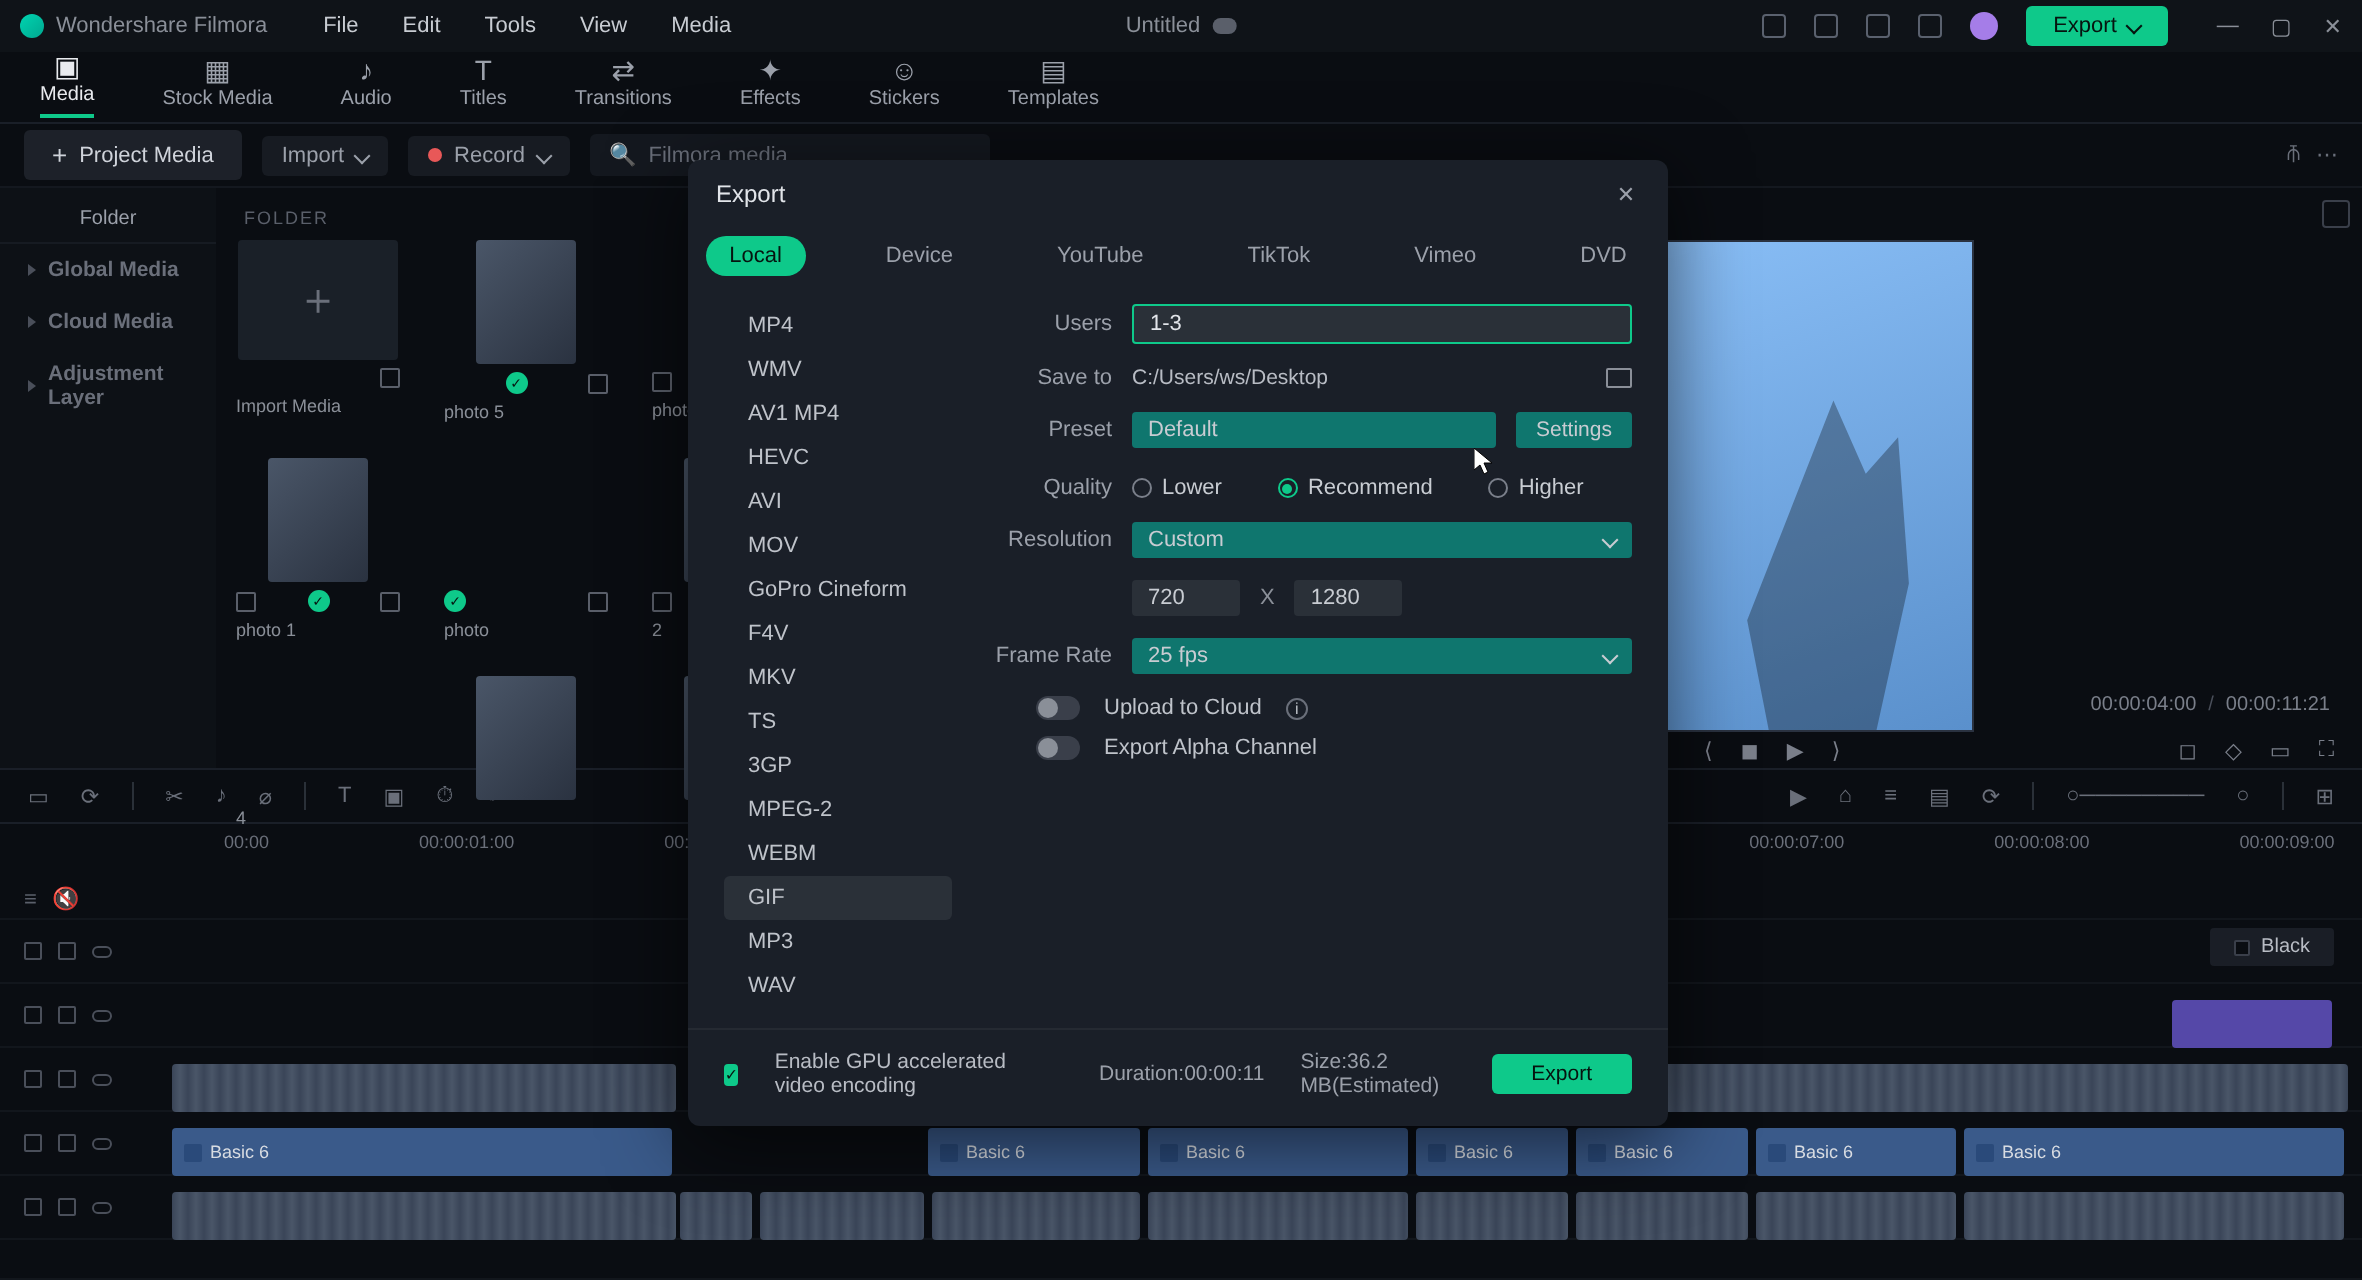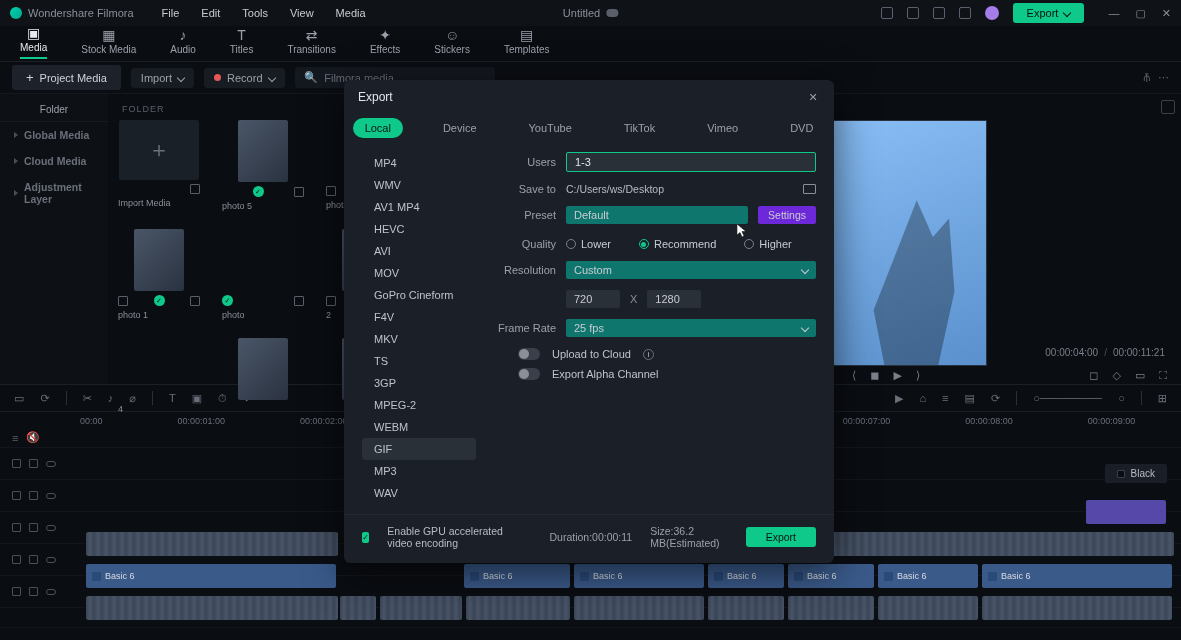--- a/index.html
+++ b/index.html
@@ -56,28 +56,28 @@
 .silhouette { position:absolute; bottom:0; left:20%; right:10%; top:25%; background:rgba(0,0,0,0.3); clip-path:polygon(30% 40%,50% 10%,65% 30%,80% 20%,85% 60%,70% 100%,20% 100%,10% 70%); }
 .cog-corner { position:absolute; top:6px; right:6px; color:#5a5f6a; width:14px; height:14px; border:1px solid #3a3f4a; border-radius:2px;}
 .player-time { position:absolute; right:16px; bottom:26px; font-size:10px; color:#7a7f8a; display:flex; gap:6px;}
 .player-ctrls { position:absolute; bottom:2px; left:0; right:0; display:flex; align-items:center; padding:0 14px; gap:14px; color:#7a7f8a;}
 .player-ctrls .f{flex:1;}
 
 .mid-strip { height: 28px; border-top: 1px solid #1a1f28; border-bottom: 1px solid #1a1f28; display: flex; align-items: center; padding: 0 14px; gap: 16px; color: #6a6f7a; }
 .mid-strip .f { flex:1; }
 
 .timeline { position: relative; padding-top: 4px; }
-.time-ruler { display: flex; font-size: 9px; color: #6a6f7a; padding-left: 80px; gap: 75px; margin-bottom: 2px;}
+.time-ruler { display: flex; font-size: 9px; color: #6a6f7a; padding-left: 112px; gap: 75px; margin-bottom: 14px;}
 .tracks { }
 .track { height: 32px; display: flex; align-items: center; border-bottom: 1px solid #12161c; }
 .track-head { width: 80px; display: flex; align-items: center; gap: 8px; padding-left: 12px; color: #5a5f6a; }
 .lock{width:9px;height:9px;border:1px solid #4a4f5a;border-radius:1px;}
 .eye{width:10px;height:6px;border:1px solid #4a4f5a;border-radius:4px;}
 .track-body { flex: 1; position: relative; height: 100%; }
-.clip { position:absolute; height:24px; top:20px; border-radius:2px; display:flex; align-items:center; padding:0 6px; font-size:9px; color:#d8dce2; overflow:hidden;}
+.clip { position:absolute; height:24px; top:8px; border-radius:2px; display:flex; align-items:center; padding:0 6px; font-size:9px; color:#d8dce2; overflow:hidden;}
 .clip.fx { background:#3a5a8a; }
 .clip.vid { background:linear-gradient(90deg,#3a4558,#4a5668,#3a4558); background-size:8px 100%;}
 .clip.trans { background:#5548a8; color:#e0dcf2;}
 .ci{width:9px;height:9px;background:#2a4a7a;border-radius:1px;margin-right:4px;display:inline-block;}
 .black-chip{position:absolute;right:14px;top:464px;background:#1a1e26;padding:4px 12px;border-radius:2px;display:flex;align-items:center;gap:6px;font-size:10px;}
 .bdot{width:8px;height:8px;border-radius:1px;background:#0a0d12;border:1px solid #3a3f4a;}
 
 
 .modal { position: absolute; left: 344px; top: 80px; width: 490px; background: #1a1f28; border-radius: 6px; box-shadow: 0 8px 40px rgba(0,0,0,0.6); }
 .modal-head { display: flex; align-items: center; padding: 10px 14px; }
@@ -93,21 +93,21 @@
 .settings-col { flex: 1; padding-left: 16px; }
 .oset-title { font-size: 11px; color: #cfd3da; margin-bottom: 12px; display:flex; align-items:center;}
 .g-badge { width: 18px; height: 18px; border-radius: 50%; background: #0ec98a; color: #fff; font-weight: bold; font-size: 11px; display: flex; align-items: center; justify-content: center; margin-left:auto;}
 .frow { display: flex; align-items: center; margin-bottom: 11px; font-size: 11px; }
 .flabel { width: 74px; text-align: right; padding-right: 10px; color: #9ba0aa; }
 .txt-in { flex: 1; background: #2a3038; border: 1px solid #0ec98a; color: #e2e5ea; padding: 3px 8px; font-size: 11px; border-radius: 2px; }
 .path-in { flex: 1; color: #b8bcc4; font-size:10.5px;}
 .fold-ico { width: 13px; height: 10px; border: 1px solid #8a8f98; border-radius: 1px; margin-left: 8px; }
 .sel-in { background: #0f766e; color: #c8ccd2; padding: 3px 8px; border-radius: 2px; display: flex; align-items: center; }
 .sel-in.fw { flex: 1; }
-.set-btn { background: #6d28d9; color: #c8ccd2; padding: 3px 10px; border-radius: 2px; margin-left: 10px; font-size:10.5px;}
+.set-btn { background: #0f766e; color: #c8ccd2; padding: 3px 10px; border-radius: 2px; margin-left: 10px; font-size:10.5px;}
 .radios { display: flex; gap: 28px; align-items: center; flex:1;}
 .rad { width: 10px; height: 10px; border: 1px solid #7a7f8a; border-radius: 50%; display: inline-flex; align-items: center; justify-content: center; }
 .rad.on { border-color: #0ec98a; }
 .rad.on::after { content: ''; width: 5px; height: 5px; background: #0ec98a; border-radius: 50%; }
 .rad-g { display:flex; align-items:center; gap:5px; color:#c8ccd2;}
 .num-in { width: 54px; background: #2a3038; color: #c8ccd2; padding: 3px 8px; border-radius: 2px; text-align: left; }
 .x-sep { padding: 0 10px; color: #8a8f98; }
 .tog-row { display: flex; align-items: center; gap: 12px; margin:8px 0 0 26px; font-size:11px; color:#bfc3ca;}
 .toggle { width: 22px; height: 12px; background: #3a3f4a; border-radius: 7px; position: relative; }
 .toggle::after { content:''; position:absolute; left:1px; top:1px; width:10px; height:10px; background:#8a8f98; border-radius:50%; }

